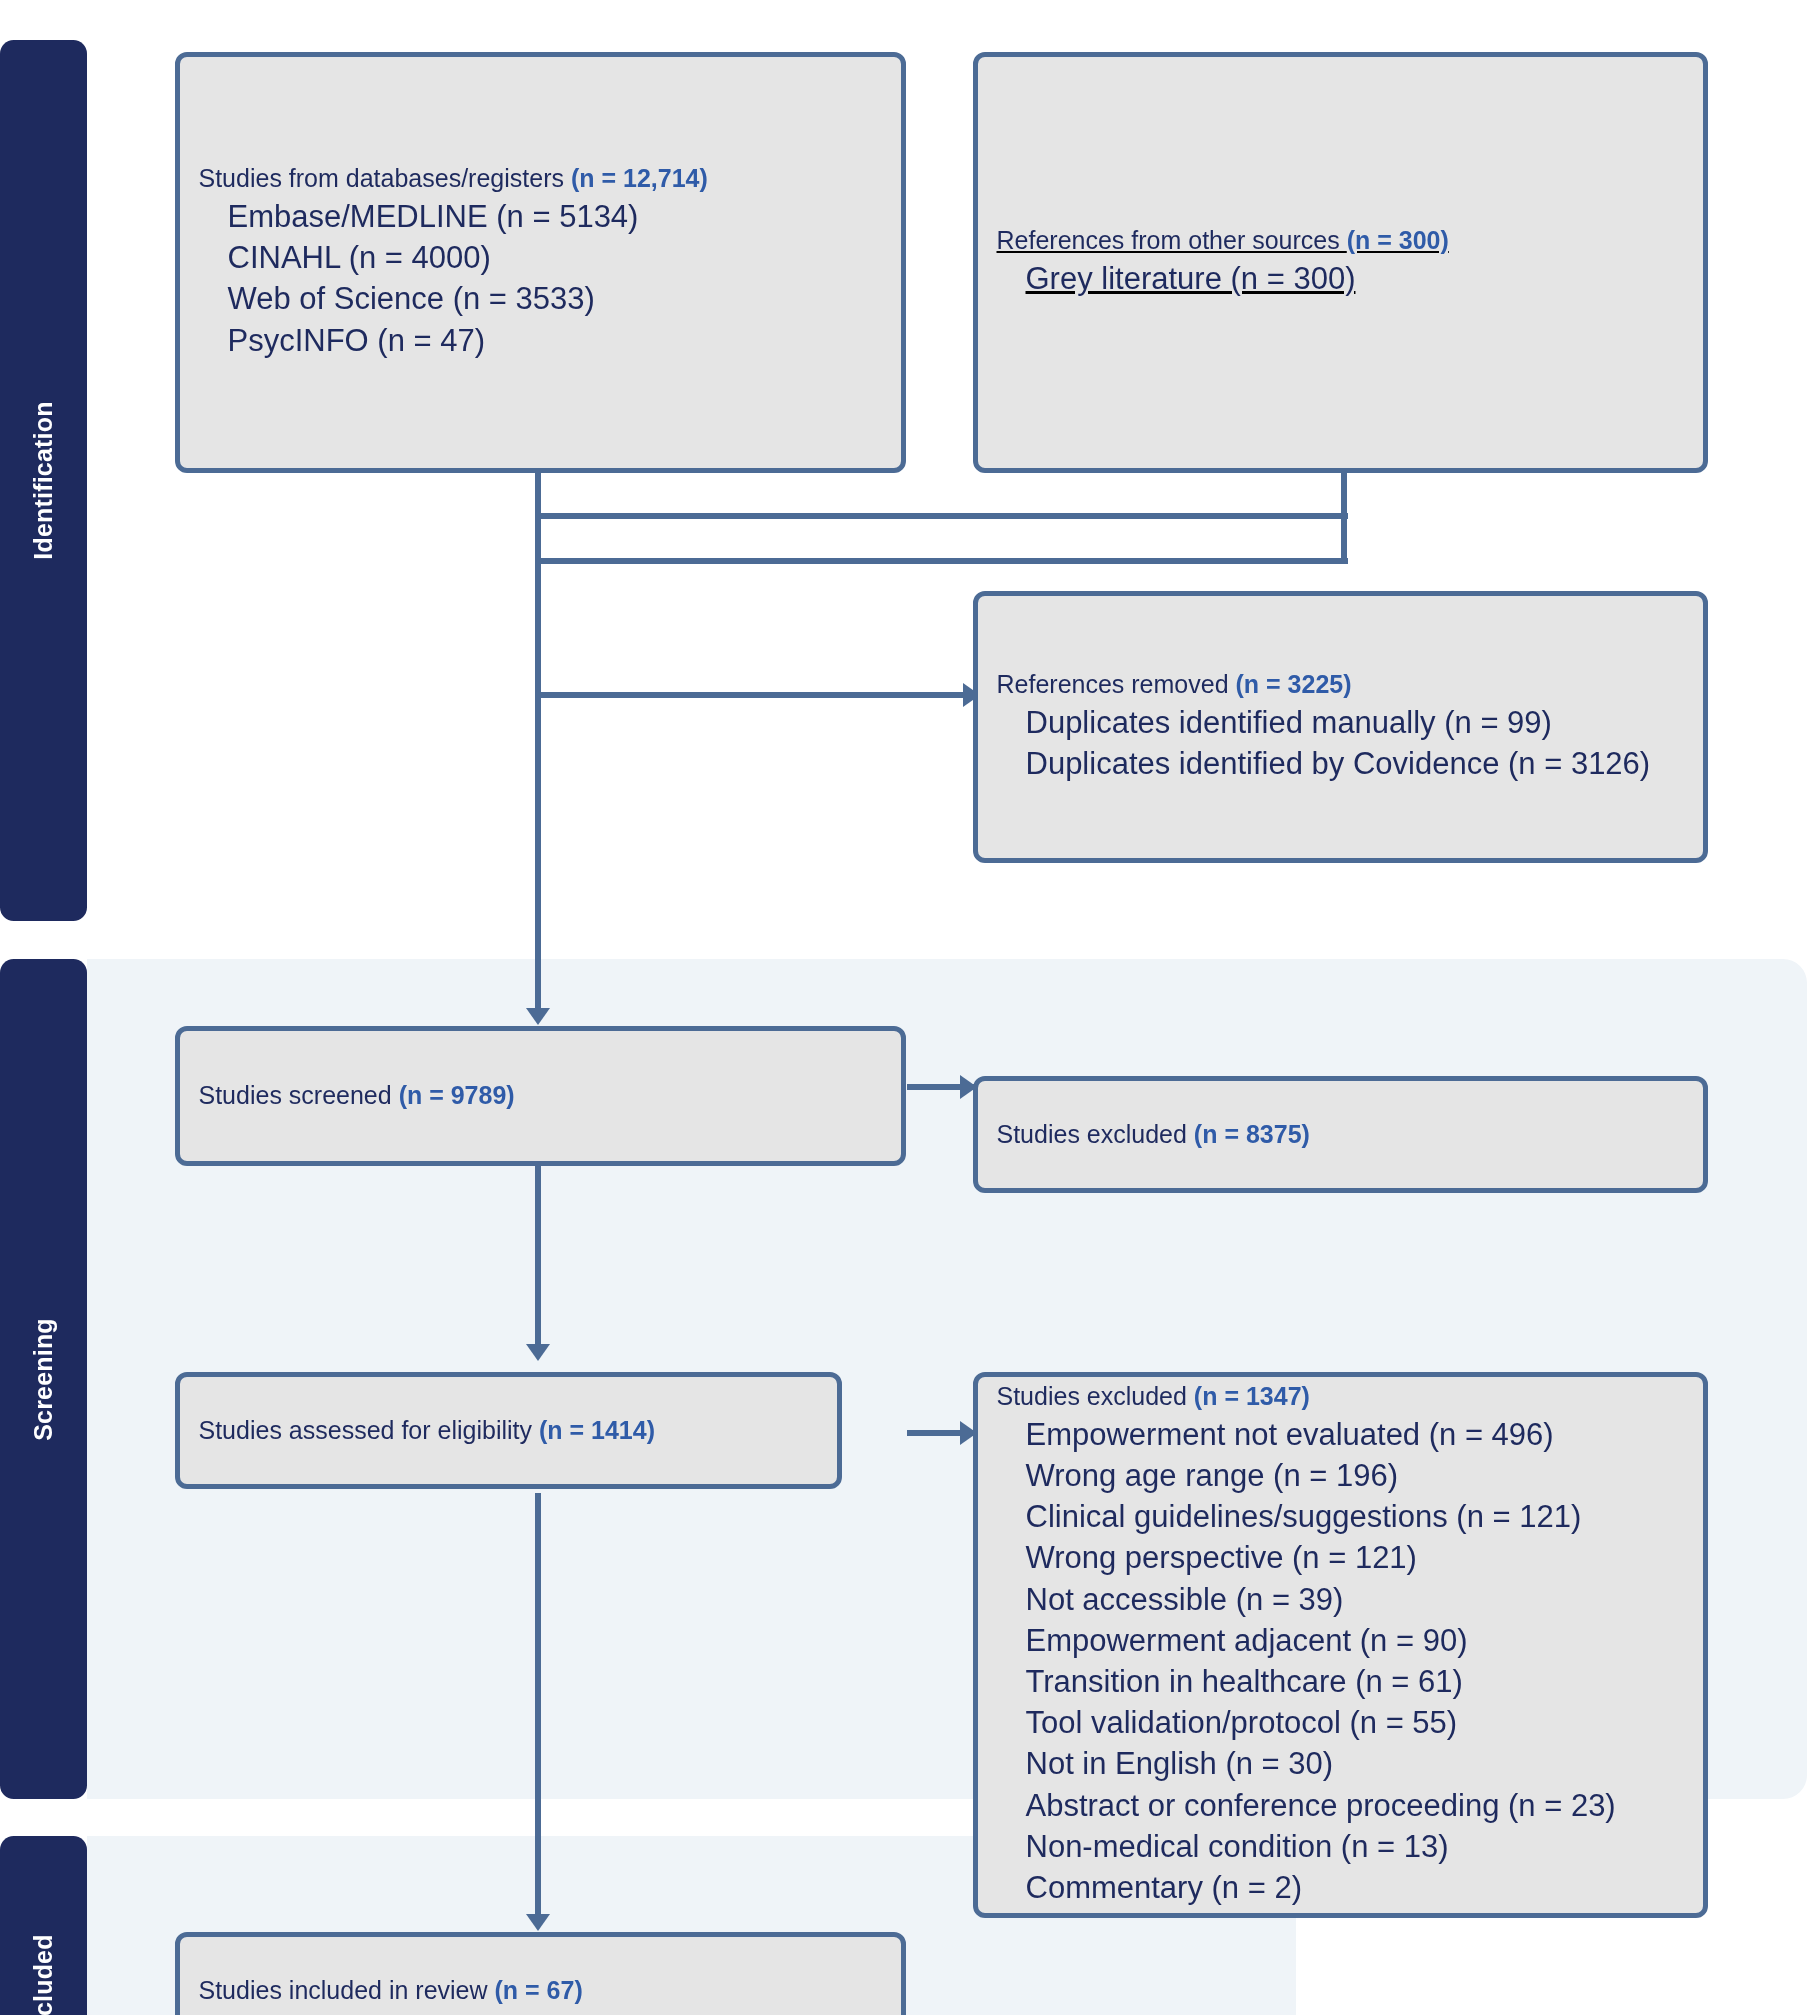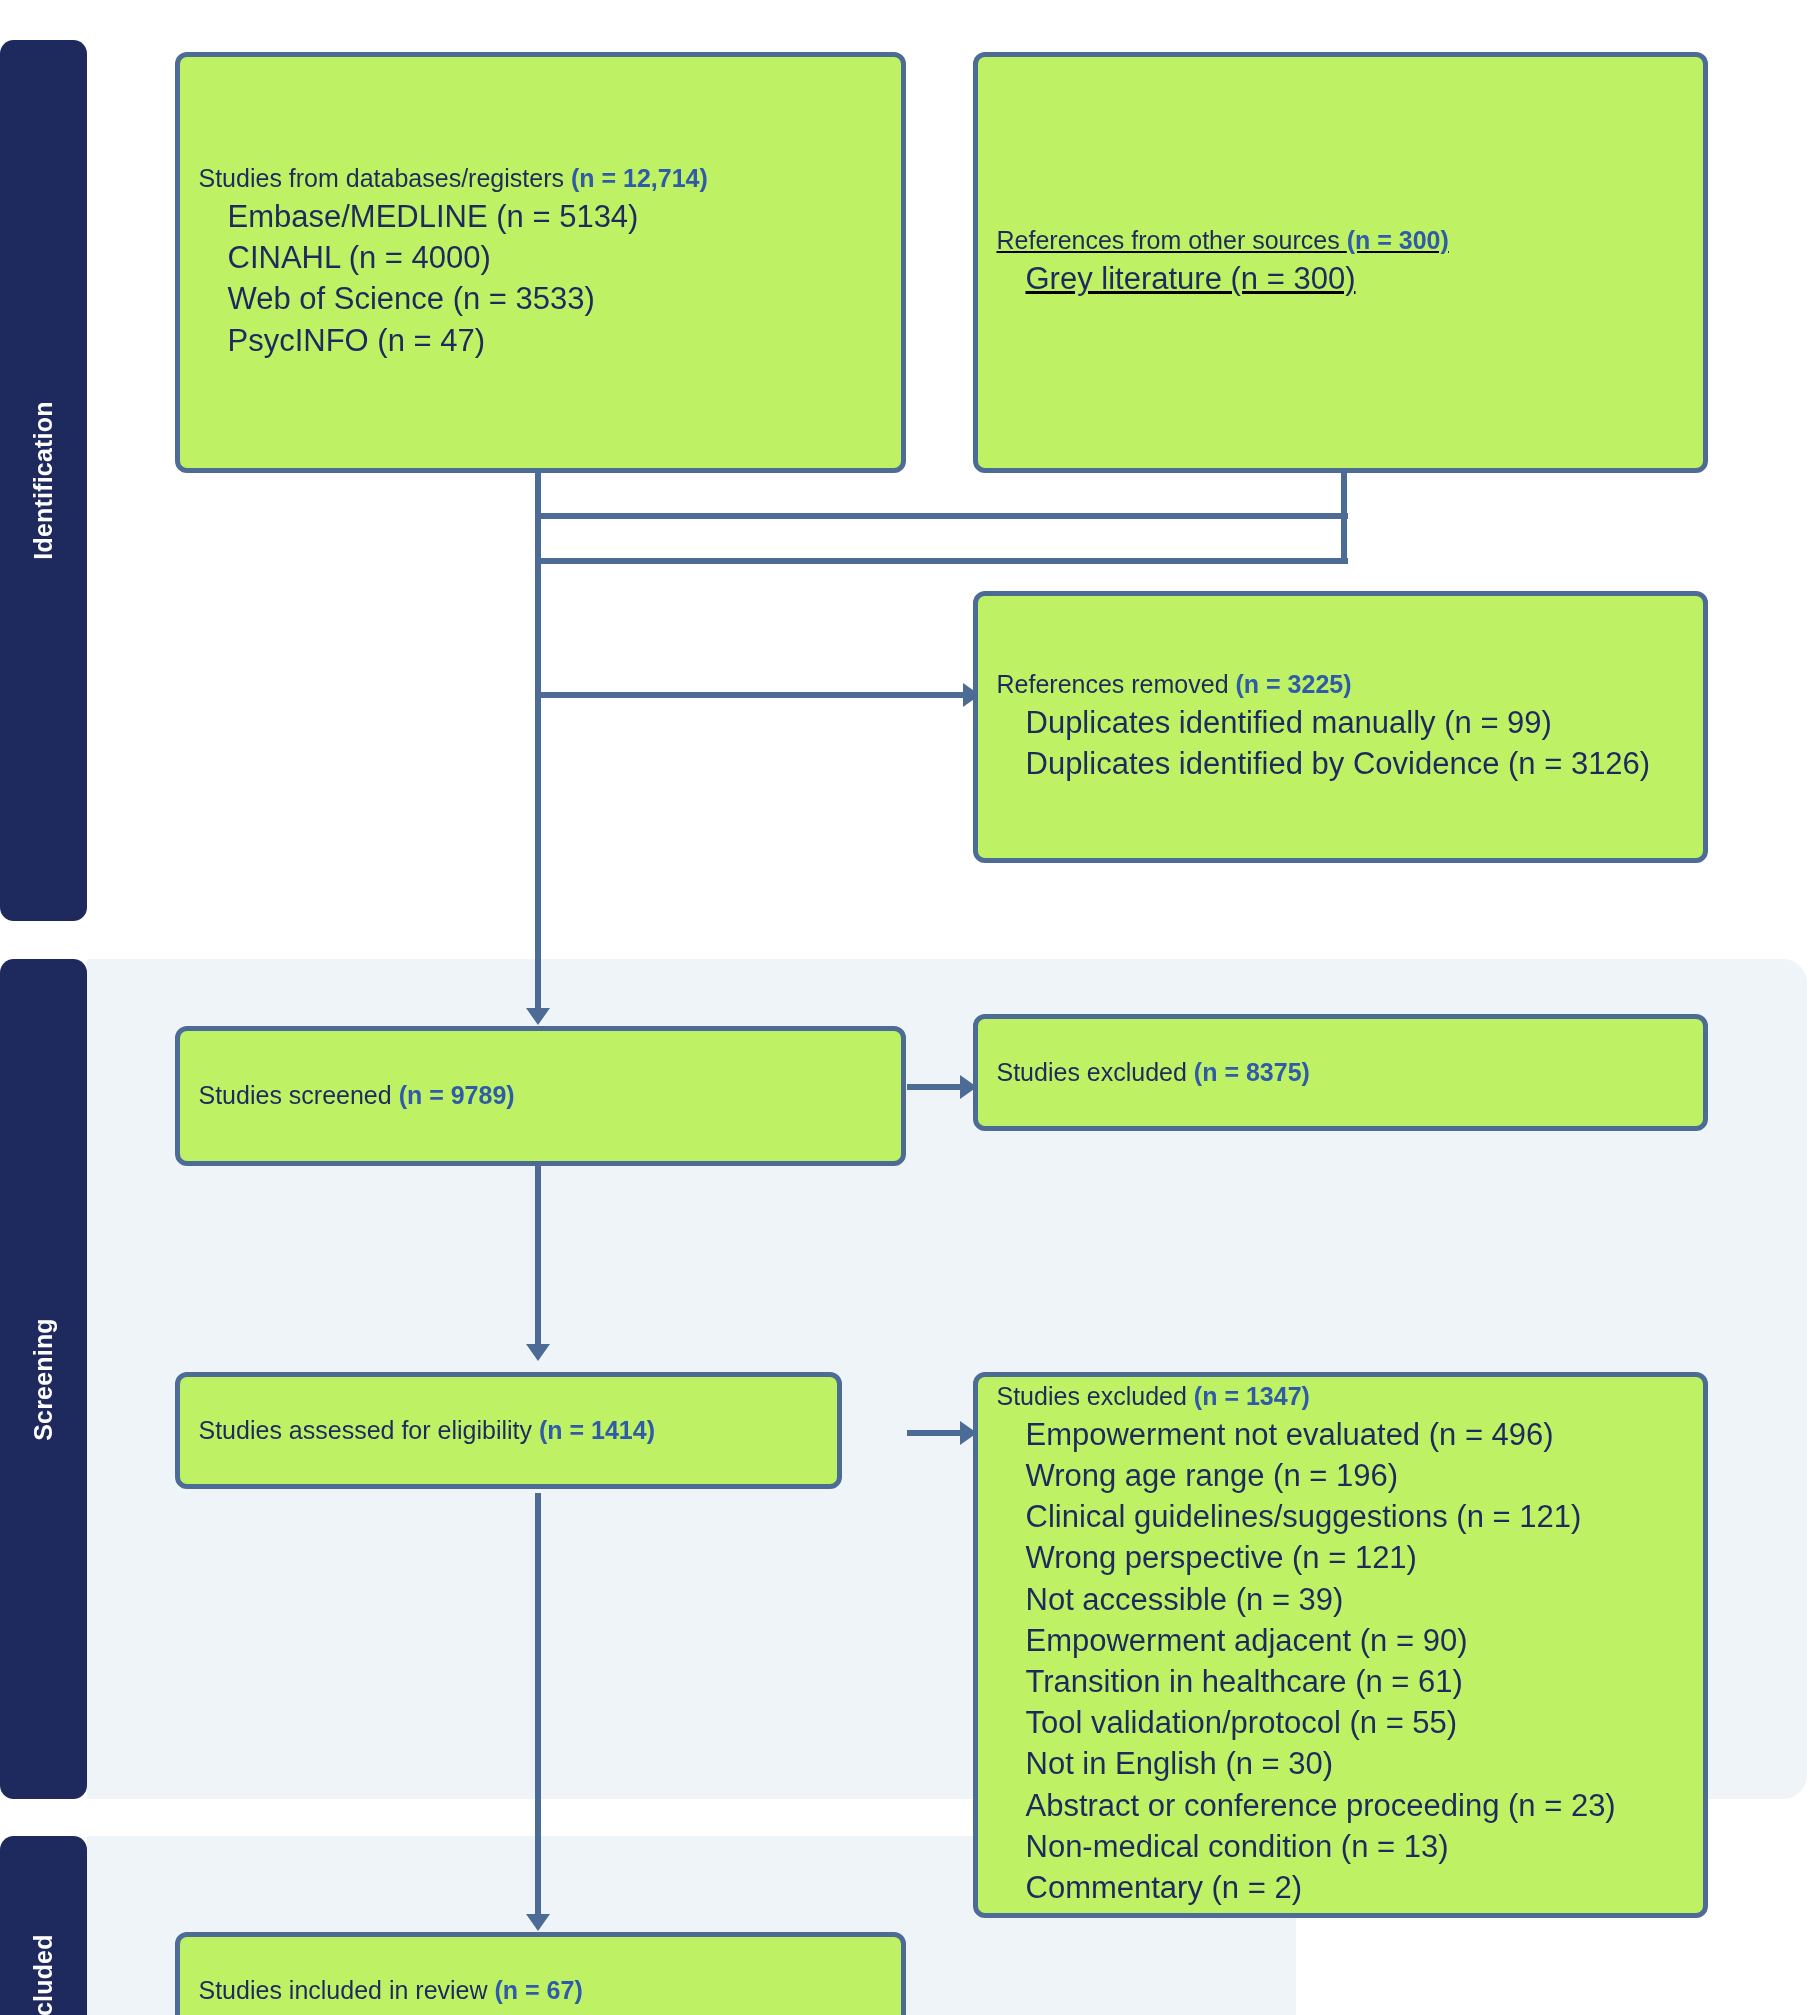--- a/index.html
+++ b/index.html
@@ -40,21 +40,21 @@
     font-weight: bold;
     font-size: 25px;
     letter-spacing: 0.2px;
     white-space: nowrap;
     transform: rotate(-90deg);
   }
 
   
   .box {
     position: absolute;
-    background: #bef264;
+    background: #e5e5e5;
     border: 5.2px solid #4C6B95;
     border-radius: 12px;
     box-sizing: border-box;
     display: flex;
     flex-direction: column;
     justify-content: center;
   }
   .box-inner {
     padding: 0 18.5px;
   }
@@ -186,21 +186,21 @@
   </div>
 
   <div class="box" style="left:175px; top:1026px; width:731px; height:140px;">
     <div class="box-inner">
       <div class="box-title">
         <span>Studies screened </span><span class="nval">(n = 9789)</span>
       </div>
     </div>
   </div>
 
-  <div class="box" style="left:973px; top:1014px; width:735px; height:117px;">
+  <div class="box" style="left:973px; top:1076px; width:735px; height:117px;">
     <div class="box-inner">
       <div class="box-title">
         <span>Studies excluded </span><span class="nval">(n = 8375)</span>
       </div>
     </div>
   </div>
 
   <div class="box" style="left:175px; top:1372px; width:667px; height:117px;">
     <div class="box-inner">
       <div class="box-title">

